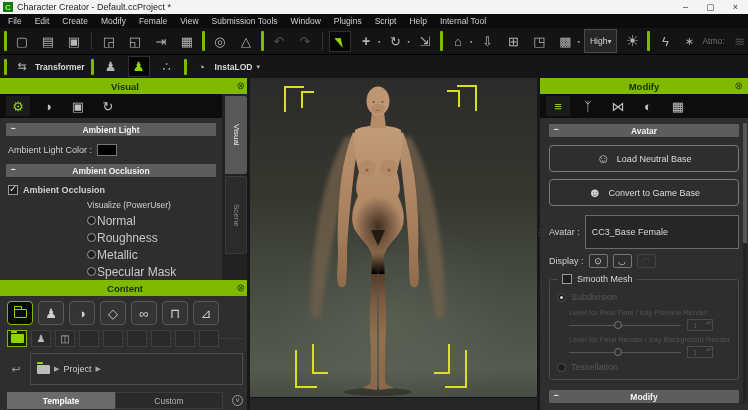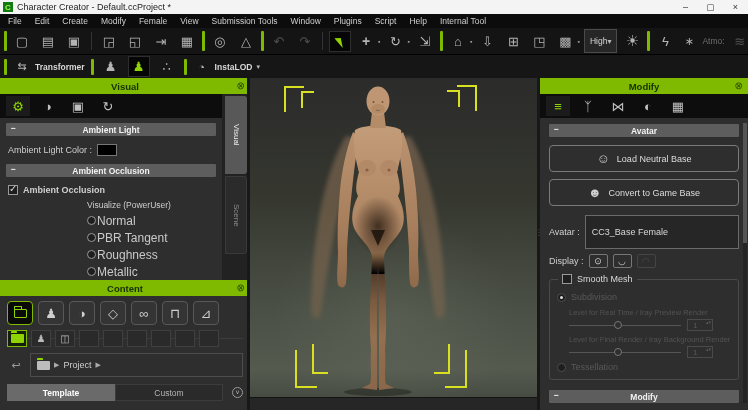--- a/index.html
+++ b/index.html
@@ -91,21 +91,21 @@
     border:1.5px solid currentColor; border-bottom:none; border-radius:1px 1px 0 0; }
   .folder-fill { width:13px; height:9px; background:#8fd400; border-radius:1px; position:relative; }
   .folder-fill::before { content:""; position:absolute; left:0; top:-3px; width:6px; height:2px; background:#8fd400; border-radius:1px 1px 0 0; }
   .slot-row { display:flex; align-items:center; gap:4px; padding:3px 7px;
     background:linear-gradient(#3c3c3c,#3c3c3c) 7px 50%/236px 1px no-repeat; }
   .slot { width:20px; height:17px; border:1px solid #3f3f3f; background:#2a2a2a;
     display:flex; align-items:center; justify-content:center; color:#b9b9b9; font-size:10px; }
   .slot.active { border:1px solid #7fba00; background:#15200a; }
   .crumb-row { display:flex; align-items:center; gap:5px; padding:3px 7px; }
   .back-btn { width:18px; height:15px; color:#9a9a9a; font-size:11px; display:flex; align-items:center; justify-content:center; }
-  .crumb-field { flex:1; height:24px; border:1px solid #4d4d4d; display:flex; align-items:center; gap:4px; padding:0 6px; color:#cfcfcf; }
+  .crumb-field { flex:1; height:32px; border:1px solid #4d4d4d; display:flex; align-items:center; gap:4px; padding:0 6px; color:#cfcfcf; }
   .crumb-arrow { font-size:7px; color:#aaa; }
   .ctabs { display:flex; align-items:center; margin:4px 7px 0 7px; }
   .ctab { width:108px; height:17px; display:flex; align-items:center; justify-content:center; font-size:8.5px; }
   .ctab.active { background:#6a6a6a; color:#fff; font-weight:bold; }
   .ctab.inactive { background:#2a2a2a; color:#b5b5b5; border:1px solid #3c3c3c; }
   .circ-chev { margin-left:auto; width:11px; height:11px; border:1px solid #9a9a9a; border-radius:50%;
     color:#bbb; font-size:7px; display:flex; align-items:center; justify-content:center; }
 
   
   .viewport { position:absolute; left:250px; top:0; width:287px; height:332px; overflow:hidden;
@@ -272,24 +272,20 @@
           <div class="row">
             <div class="checkbox checked"></div>
             <span class="lbl bold">Ambient Occlusion</span>
           </div>
           <div class="ao-zone">
             <div class="visualize-block">
               <div class="visualize-title">Visualize (PowerUser)</div>
               <div class="vis-radio-row">
                   <div class="radio"></div>
                   <span>Normal</span>
-                </div>
-              <div class="vis-radio-row">
-                  <div class="radio"></div>
-                  <span>PBR Tangent</span>
                 </div>
               <div class="vis-radio-row">
                   <div class="radio"></div>
                   <span>Roughness</span>
                 </div>
               <div class="vis-radio-row">
                   <div class="radio"></div>
                   <span>Metallic</span>
                 </div>
               <div class="vis-radio-row">

